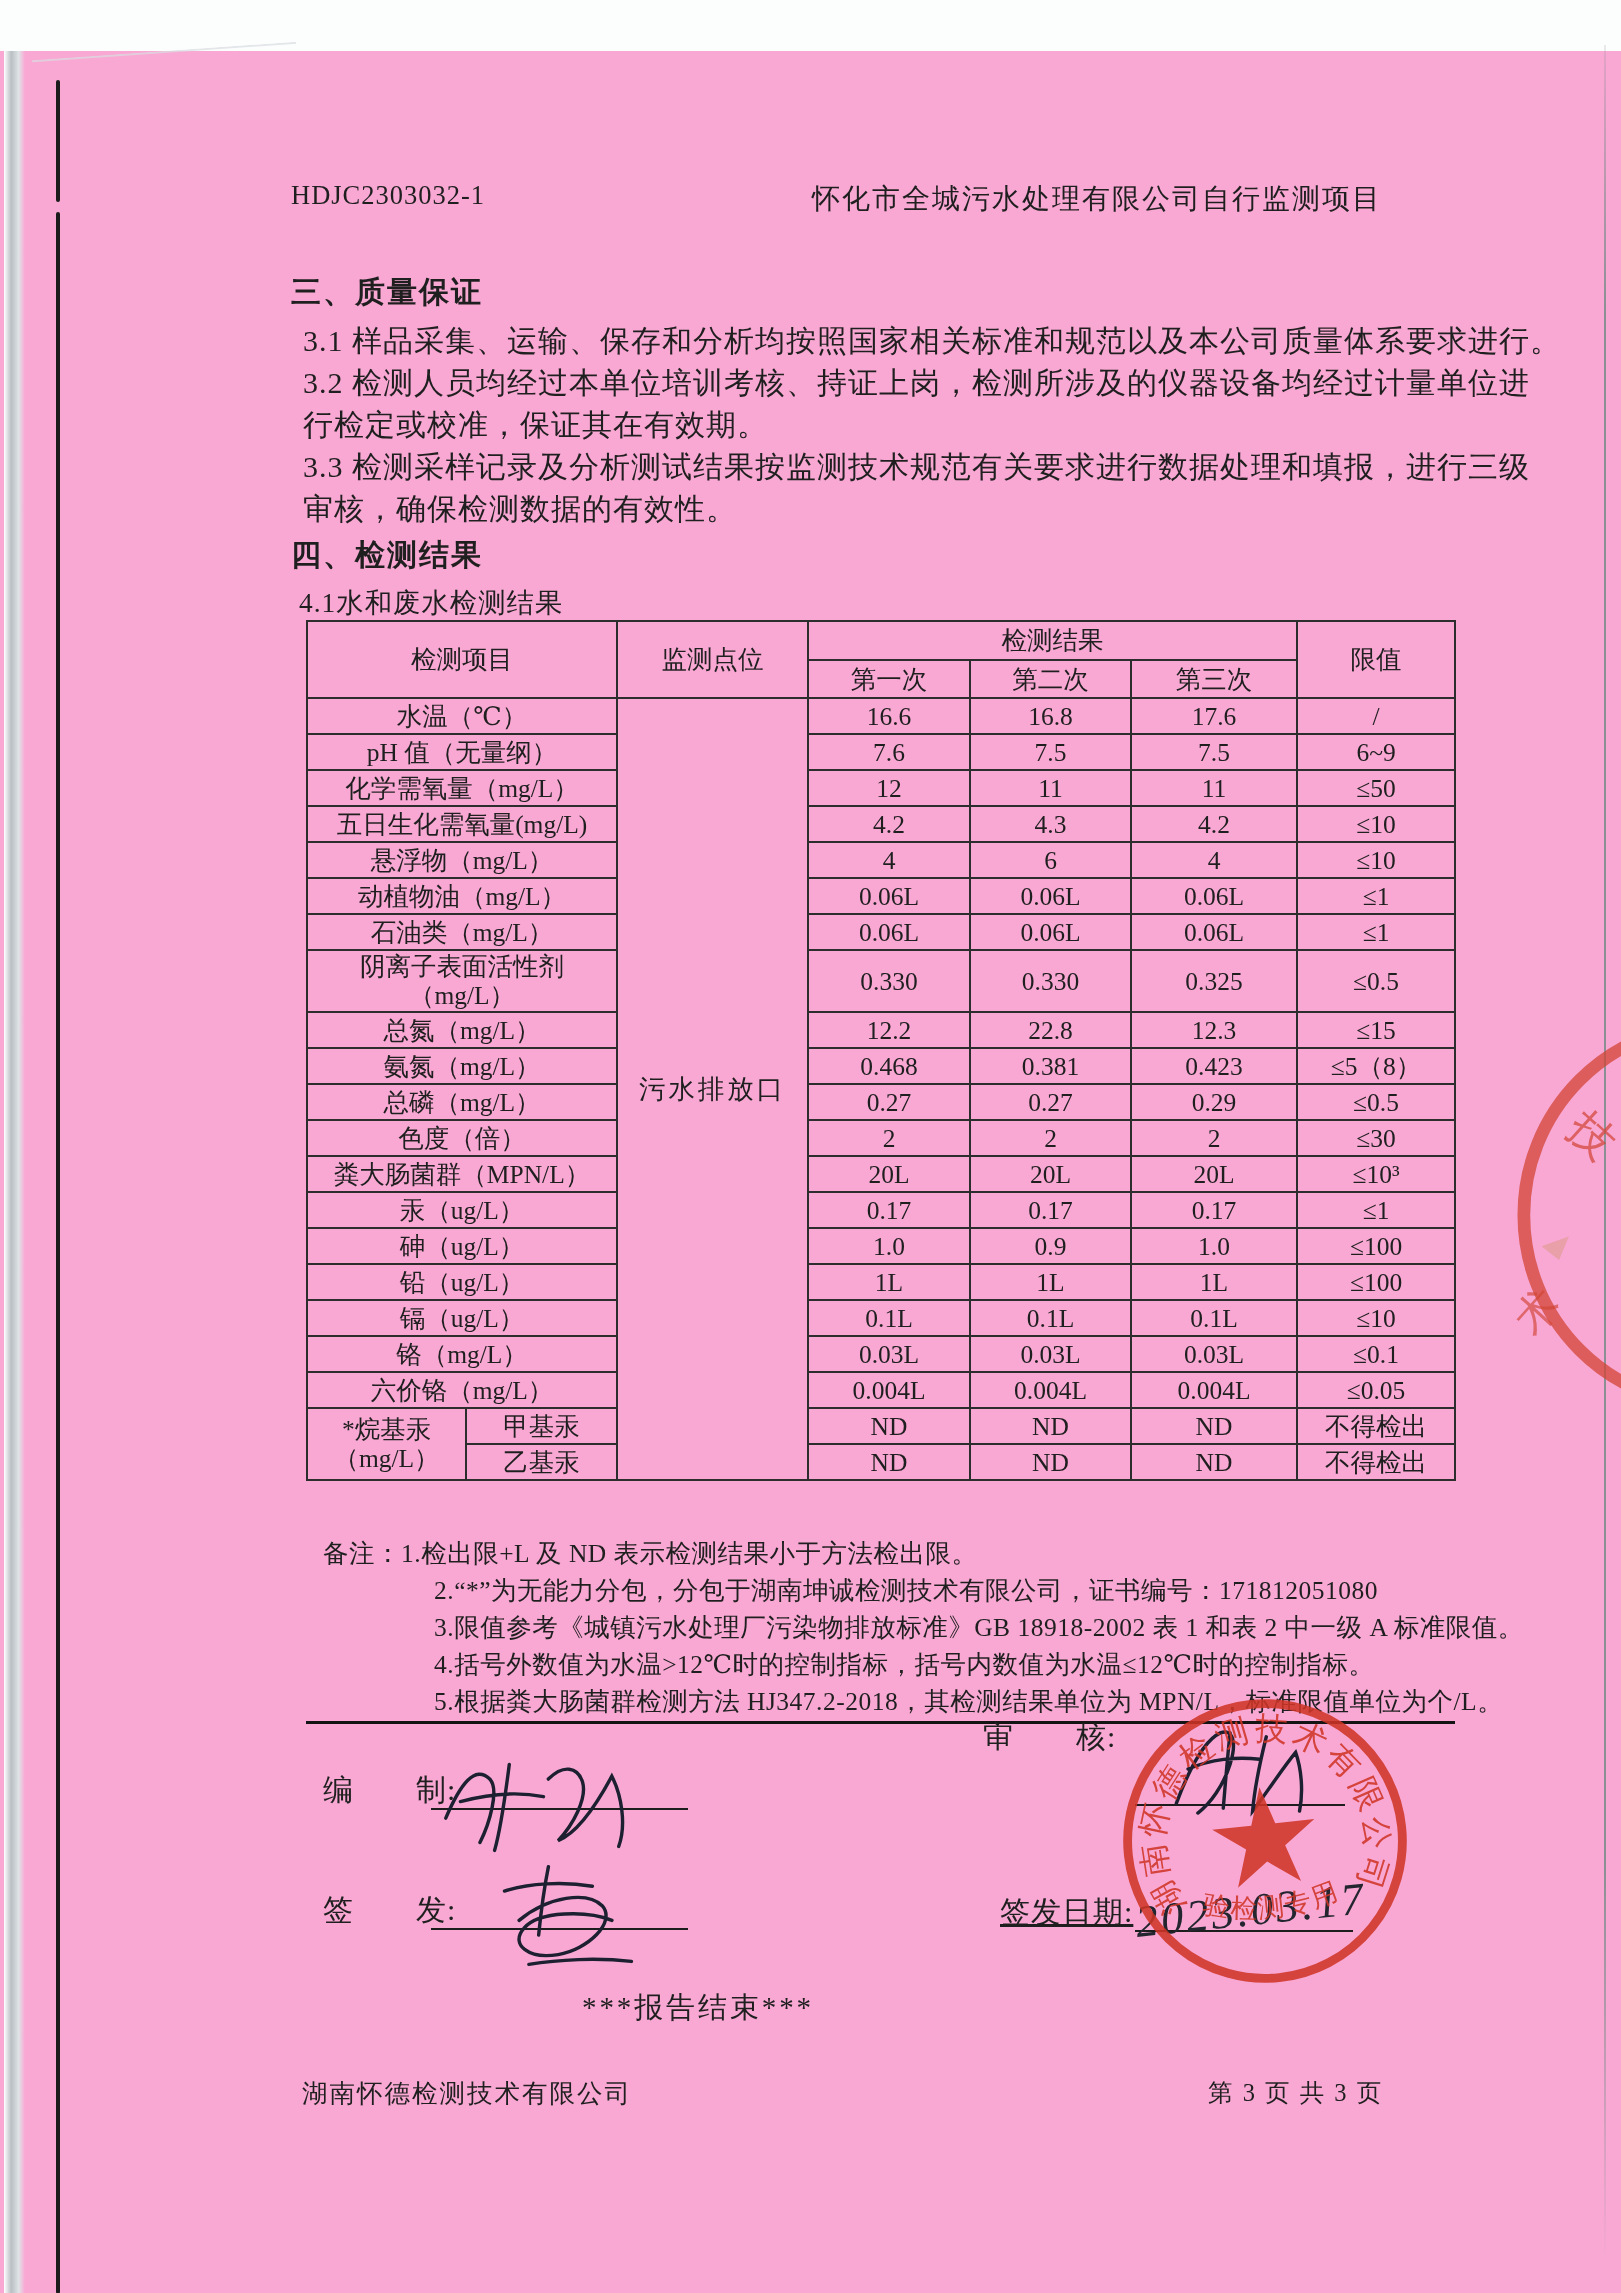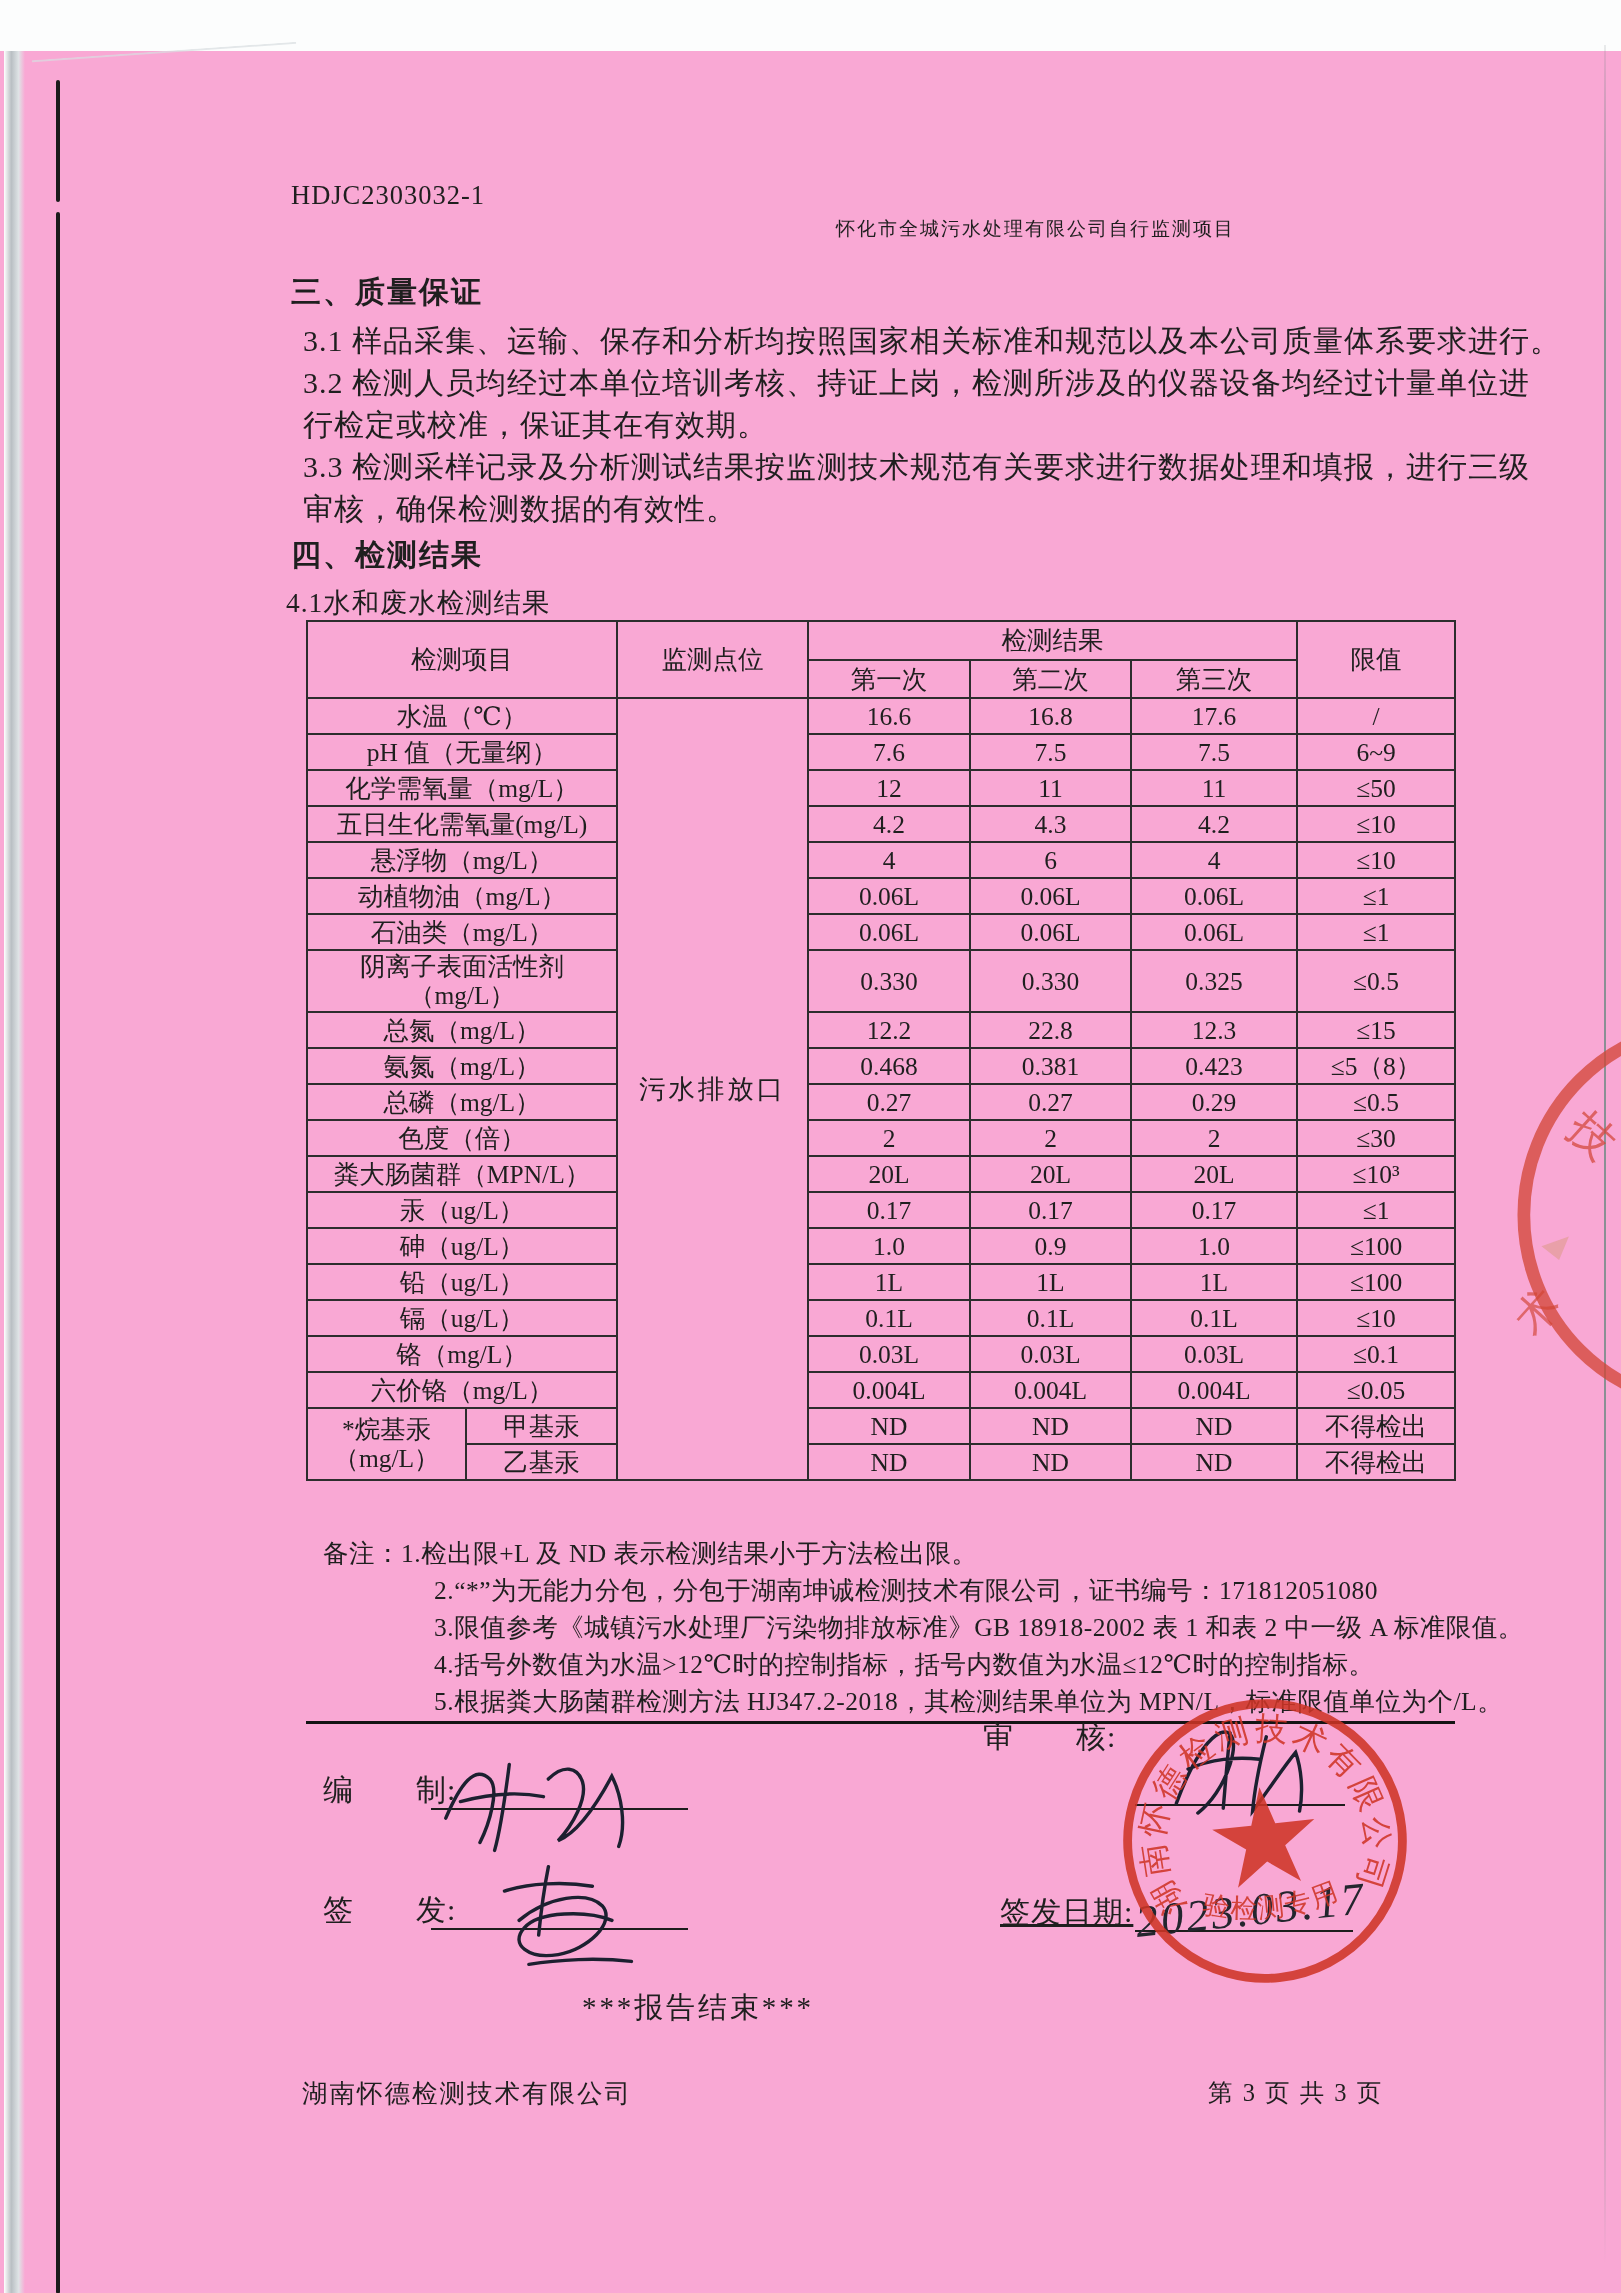--- a/index.html
+++ b/index.html
@@ -16,25 +16,25 @@
     background:linear-gradient(to right,#ffffff 0%,#b9bfc3 35%,#dfe4e6 70%,rgba(245,247,248,0) 100%);}
   .spine-line{position:absolute;left:56px;width:3.9px;background:#1b1b1b;border-radius:2px;}
   .spine-a{top:80px;height:122px;}
   .spine-b{top:212px;height:2082px;}
   .corner-curl{position:absolute;left:33px;top:51px;width:265px;height:41px;
     border-top:2px solid #d9dee1;border-radius:0 0 0 59px;transform:rotate(-4deg);opacity:.7;}
   .edge-right-line{position:absolute;left:1604px;top:45px;height:2219px;width:2px;
     background:linear-gradient(to bottom,rgba(120,128,132,.15),#8a9094 12%,#8a9094 82%,rgba(138,144,148,0));}
   .txt{position:absolute;white-space:nowrap;}
   .doc-number{left:291px;top:180px;font-size:26.5px;letter-spacing:1px;}
-  .header-title{left:836px;top:180px;font-size:19px;letter-spacing:2px;margin-top:36px;}
+  .header-title{left:812px;top:180px;font-size:28px;letter-spacing:2px;}
   .h-sec{font-size:30px;font-weight:bold;letter-spacing:2px;}
   .sec3{left:291px;top:272px;}
   .sec4{left:291px;top:535px;}
-  .sub41{left:286px;top:585px;font-size:27.4px;letter-spacing:1px;}
+  .sub41{left:299px;top:585px;font-size:27.4px;letter-spacing:1px;}
   .qa-block{position:absolute;left:303px;top:320px;font-size:30px;line-height:42px;letter-spacing:1px;white-space:nowrap;}
   table.results{
     position:absolute;left:306px;top:620px;width:1147px;
     border-collapse:collapse;table-layout:fixed;
     font-size:25.5px;
   }
   table.results th,table.results td{
     border:2px solid #2d2d2d;text-align:center;vertical-align:middle;
     padding:0;font-weight:normal;overflow:hidden;
   }

